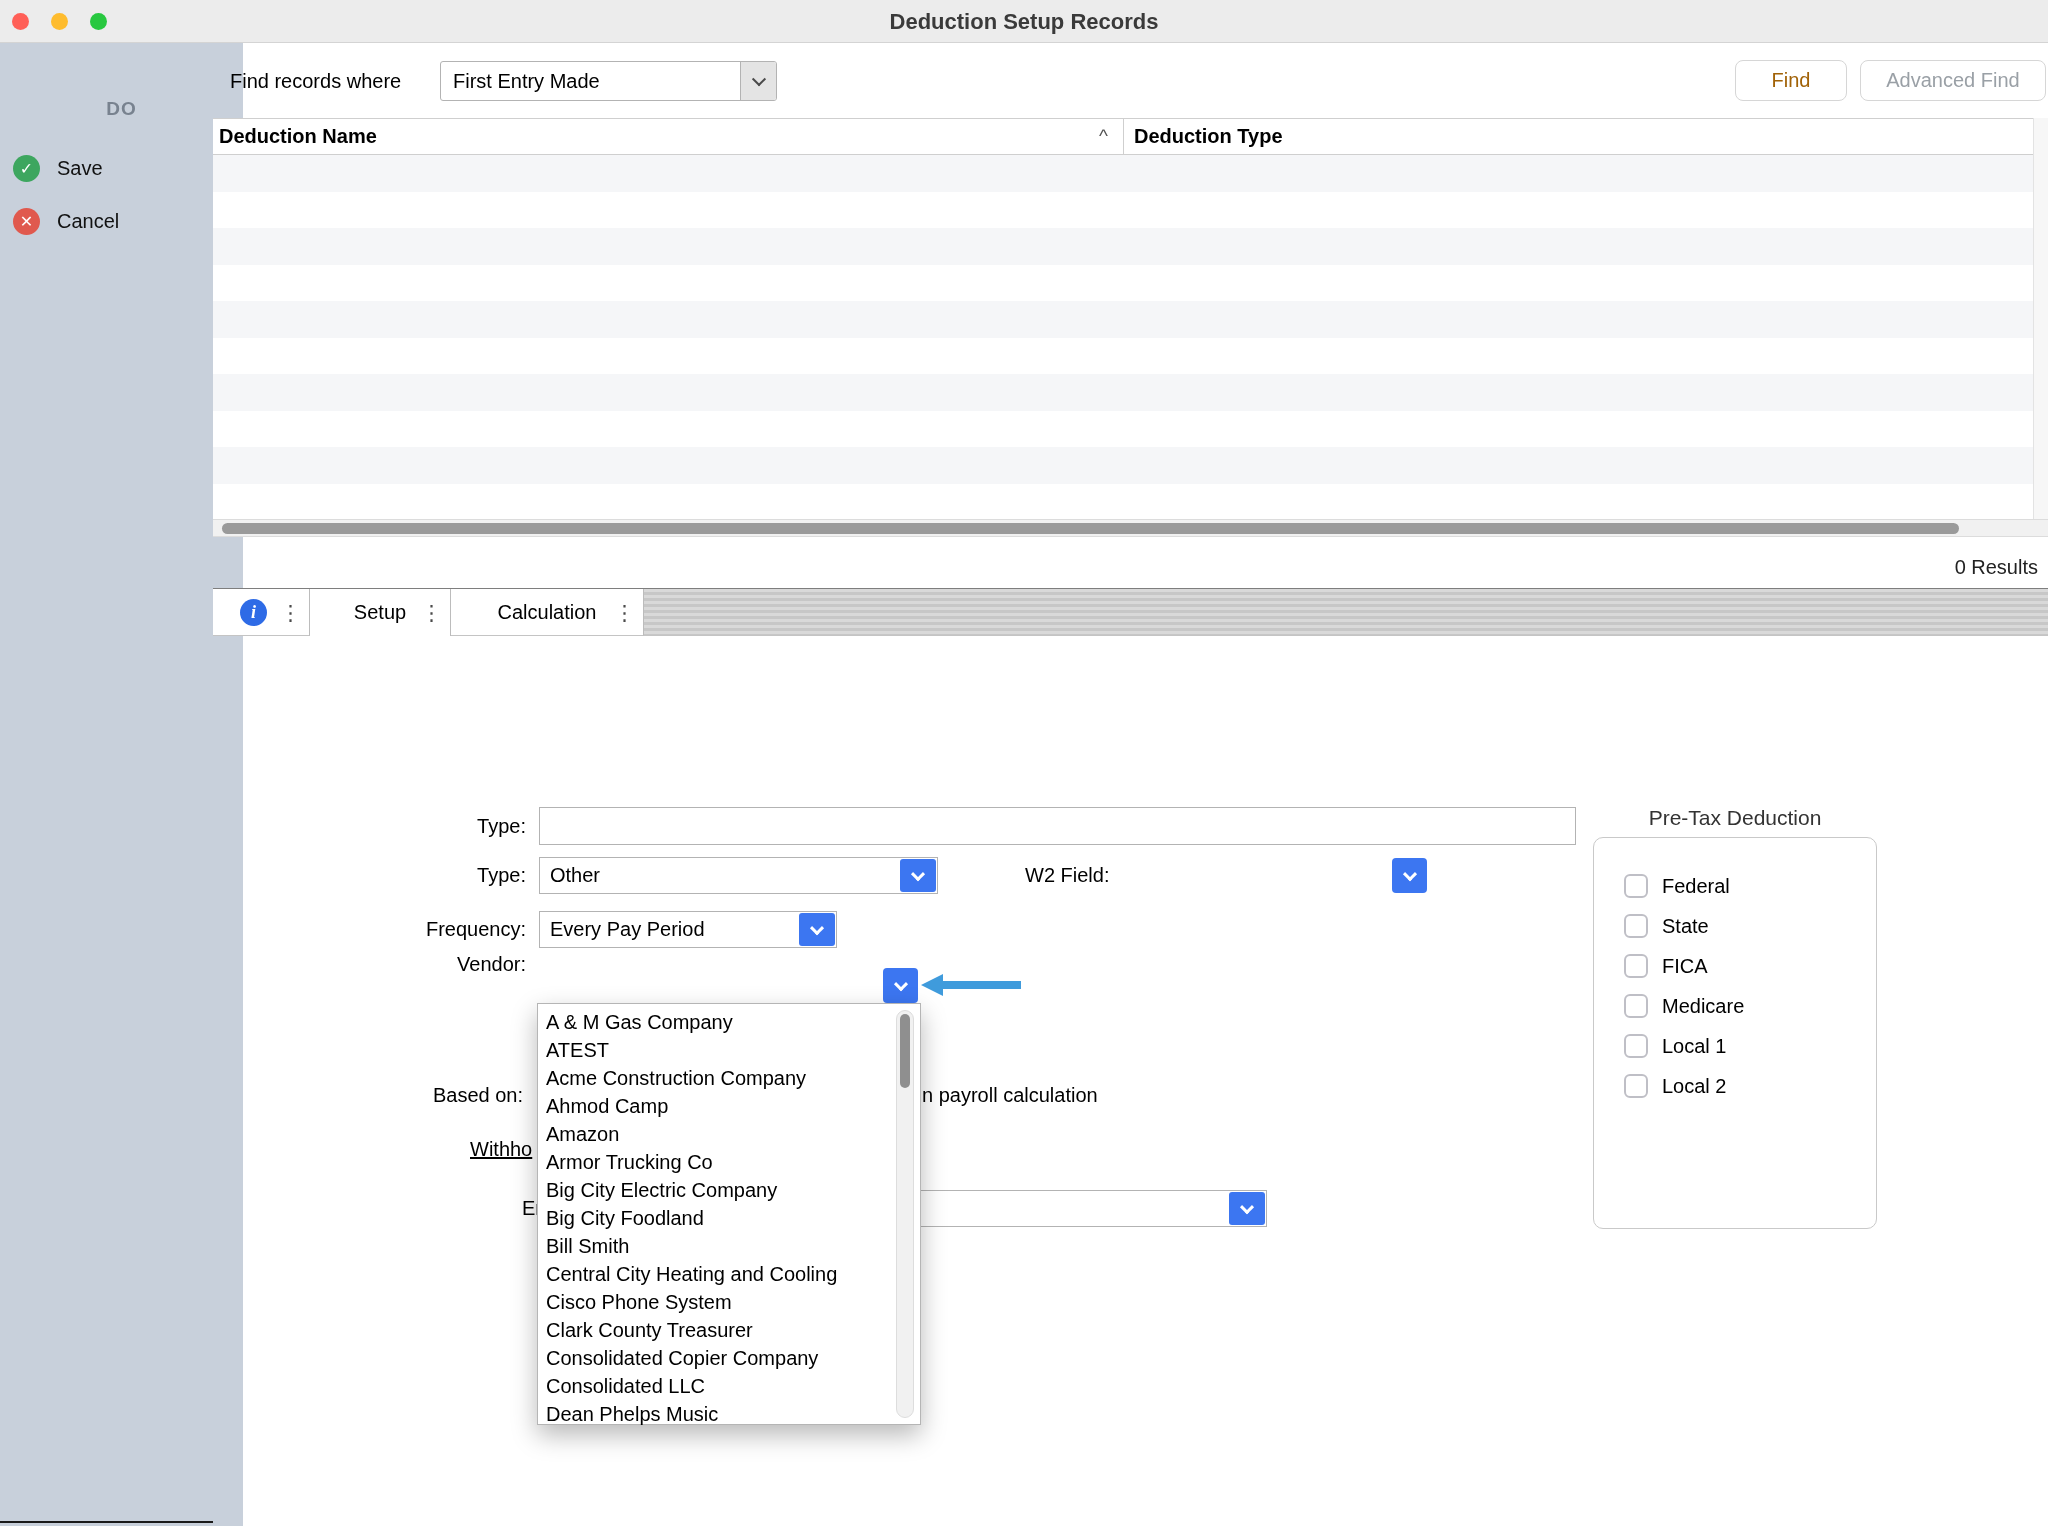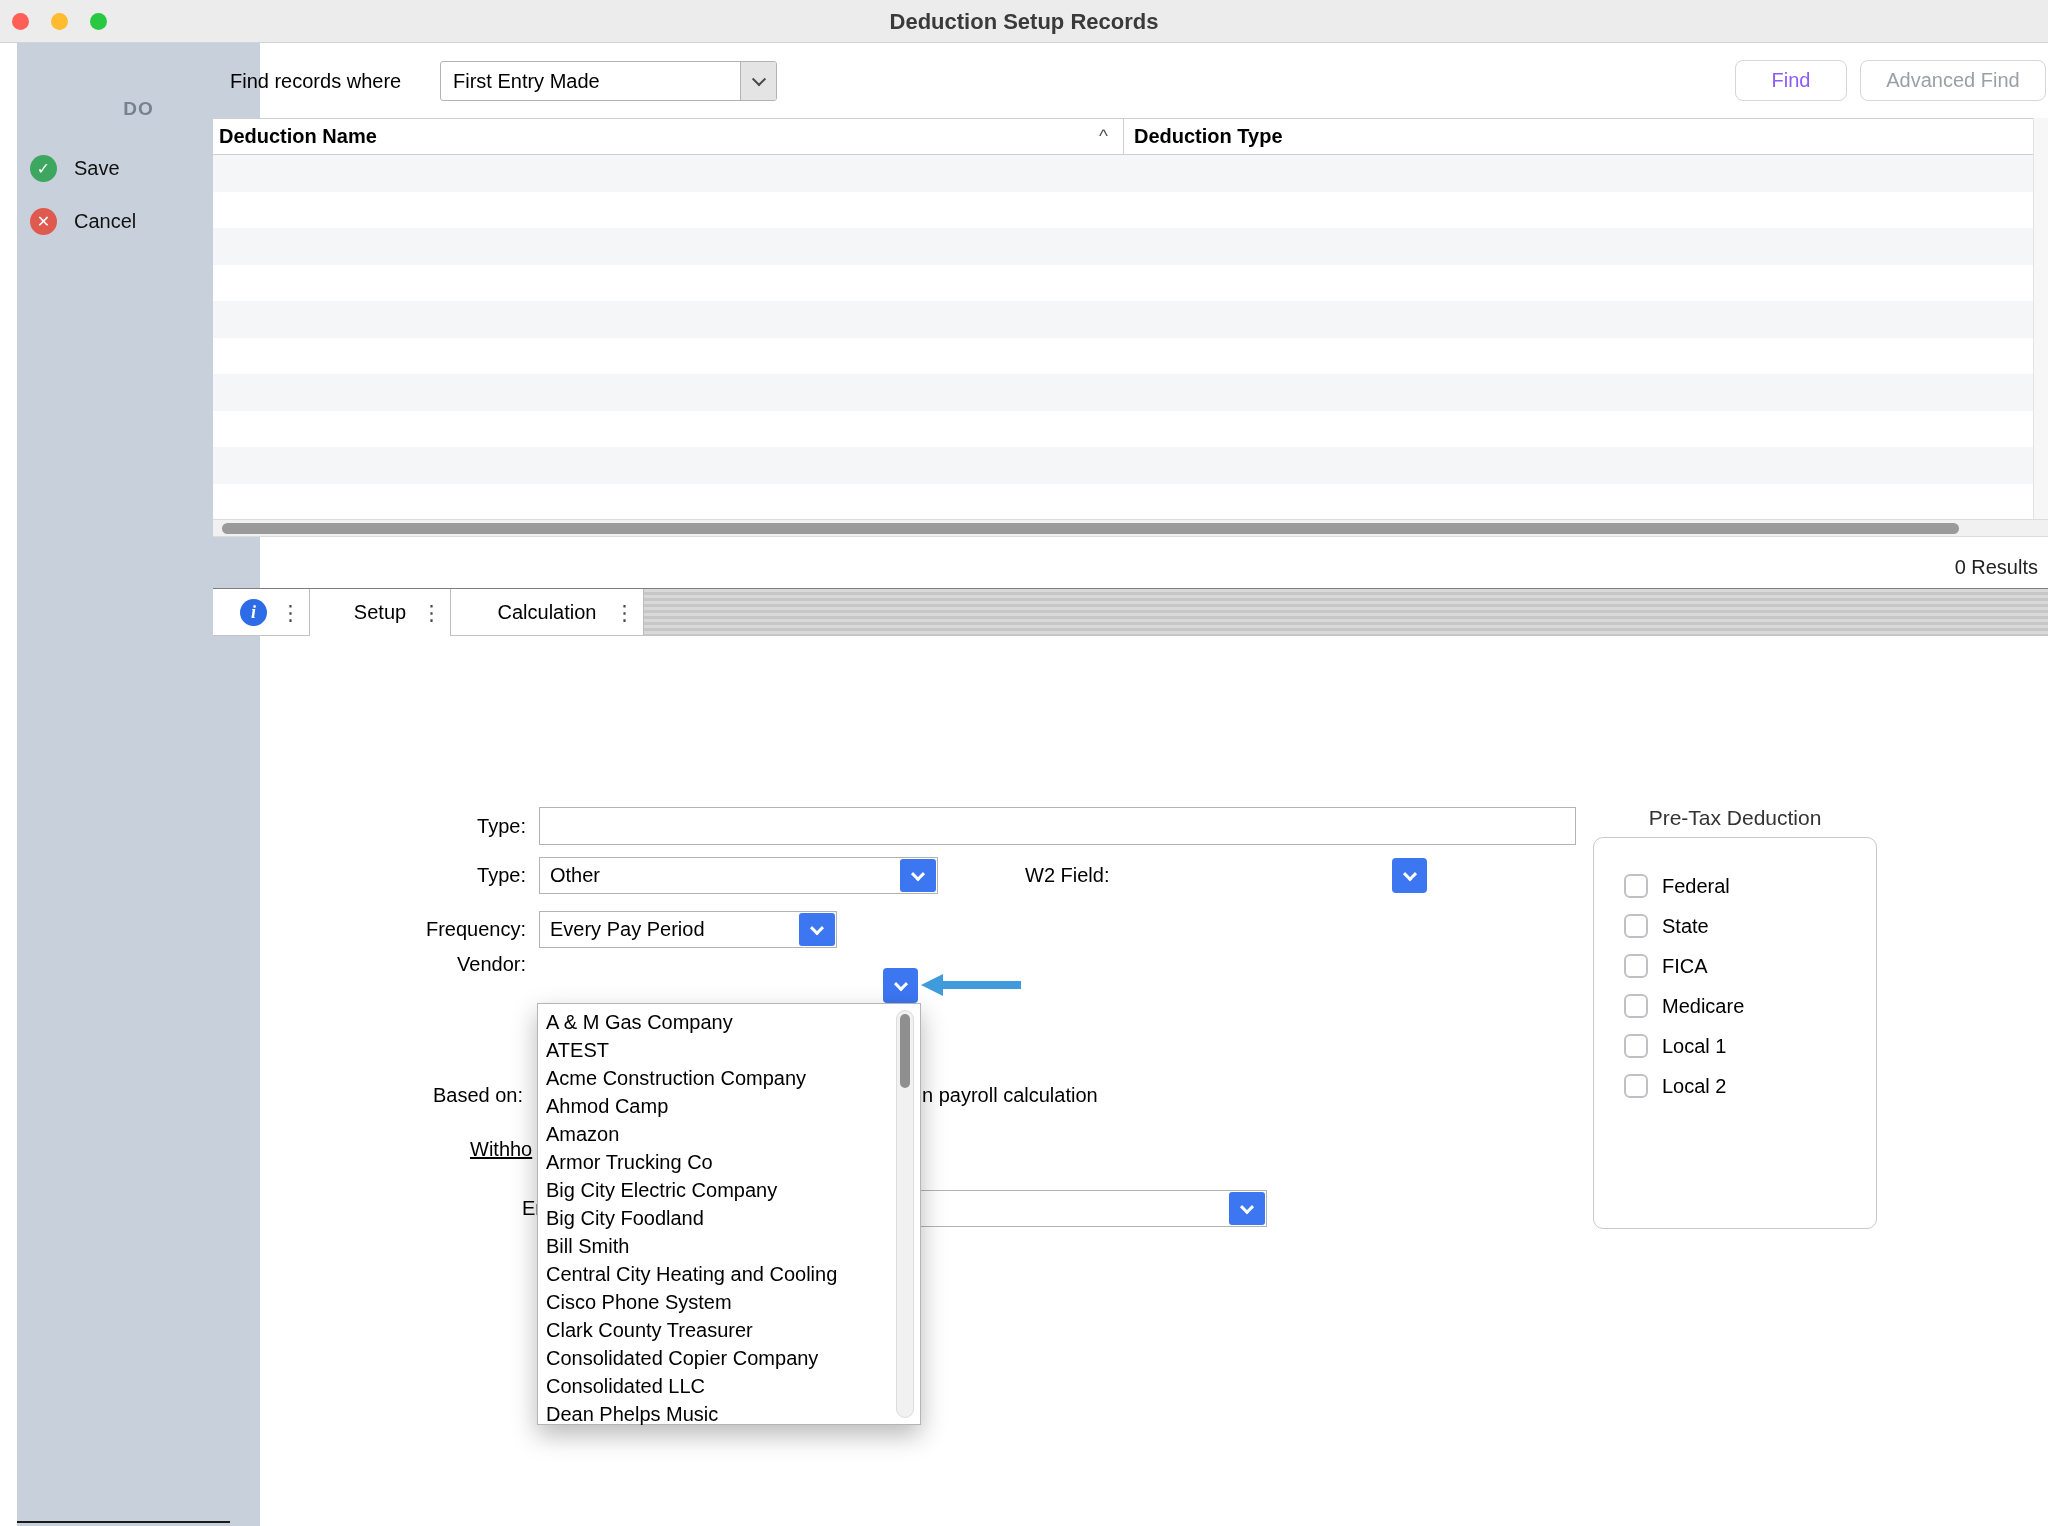--- a/index.html
+++ b/index.html
@@ -11,41 +11,41 @@
 
   
   .titlebar{position:absolute;left:0;top:0;width:2048px;height:43px;background:#ececec;border-bottom:1px solid #d4d4d4;}
   .traffic{position:absolute;top:13px;width:17px;height:17px;border-radius:50%;}
   .t-close{left:12px;background:var(--close_red,#ff5f57);}
   .t-min{left:51px;background:var(--minimize_yellow,#febc2e);}
   .t-zoom{left:90px;background:var(--zoom_green,#28c840);}
   .win-title{position:absolute;left:0;right:0;top:0;height:43px;line-height:43px;text-align:center;font-size:22px;font-weight:bold;color:#3a3a3a;}
 
   
-  .sidebar{position:absolute;left:0;top:43px;width:243px;height:1483px;background:var(--sidebar_bg,#c8d0db);margin-left:17px;}
+  .sidebar{position:absolute;left:0;top:43px;width:243px;height:1483px;background:var(--sidebar_bg,#c8d0db);}
   .sidebar-header{position:absolute;top:55px;left:0;width:100%;text-align:center;font-size:19px;font-weight:bold;color:#78828f;letter-spacing:1px;}
   .side-item{position:absolute;left:0;width:100%;height:31px;cursor:default;}
   .side-item .circle{position:absolute;left:13px;top:2px;width:27px;height:27px;border-radius:50%;color:#fff;text-align:center;line-height:27px;font-size:16px;}
   .side-item .lbl{position:absolute;left:57px;top:2px;font-size:20px;line-height:27px;color:#111;}
   .item-save{top:110px;}
   .item-save .circle{background:var(--save_green,#3da65f);}
   .item-cancel{top:163px;}
   .item-cancel .circle{background:var(--cancel_red,#e0594e);}
   .side-divider{position:absolute;left:0;top:1478px;width:213px;height:2px;background:#1b1b1b;}
 
   
   .find-label{position:absolute;left:230px;top:61px;line-height:40px;font-size:20px;}
   .find-dd{position:absolute;left:440px;top:61px;width:337px;height:40px;background:#fff;border:1px solid #b3b3b3;border-radius:3px;}
   .find-dd .val{position:absolute;left:12px;top:0;line-height:38px;font-size:20px;}
   .find-dd .grip{position:absolute;right:0;top:0;bottom:0;width:36px;background:#e4e4e4;border-left:1px solid #b3b3b3;border-radius:0 2px 2px 0;}
   .chev{position:absolute;left:50%;top:50%;width:10px;height:10px;transform:translate(-50%,-68%) rotate(-45deg);}
   .chev.dark{border-left:2px solid #4a4a4a;border-bottom:2px solid #4a4a4a;}
   .chev.white{border-left:3px solid #fff;border-bottom:3px solid #fff;}
   .btn{position:absolute;top:60px;height:41px;background:#fff;border:1px solid #d6d6d6;border-radius:8px;font-size:20px;text-align:center;line-height:39px;}
-  .btn-find{left:1735px;width:112px;color:#8b5cf6;}
+  .btn-find{left:1735px;width:112px;color:#a16207;}
   .btn-advfind{left:1860px;width:186px;color:#9aa0a6;text-align:center;}
 
   
   .thead{position:absolute;left:213px;top:118px;width:1835px;height:37px;background:#fff;border-top:1px solid #cfcfcf;border-bottom:1px solid #cfcfcf;}
   .th1{position:absolute;left:6px;top:0;line-height:35px;font-size:20px;font-weight:bold;}
   .th-sort{position:absolute;left:886px;top:0;line-height:33px;font-size:19px;color:#555;font-weight:normal;}
   .th-div{position:absolute;left:910px;top:0;bottom:0;width:1px;background:#cfcfcf;}
   .th2{position:absolute;left:921px;top:0;line-height:35px;font-size:20px;font-weight:bold;}
   .tbody{position:absolute;left:213px;top:155px;width:1835px;height:365px;background:#fff;}
   .trow{height:36.5px;}

